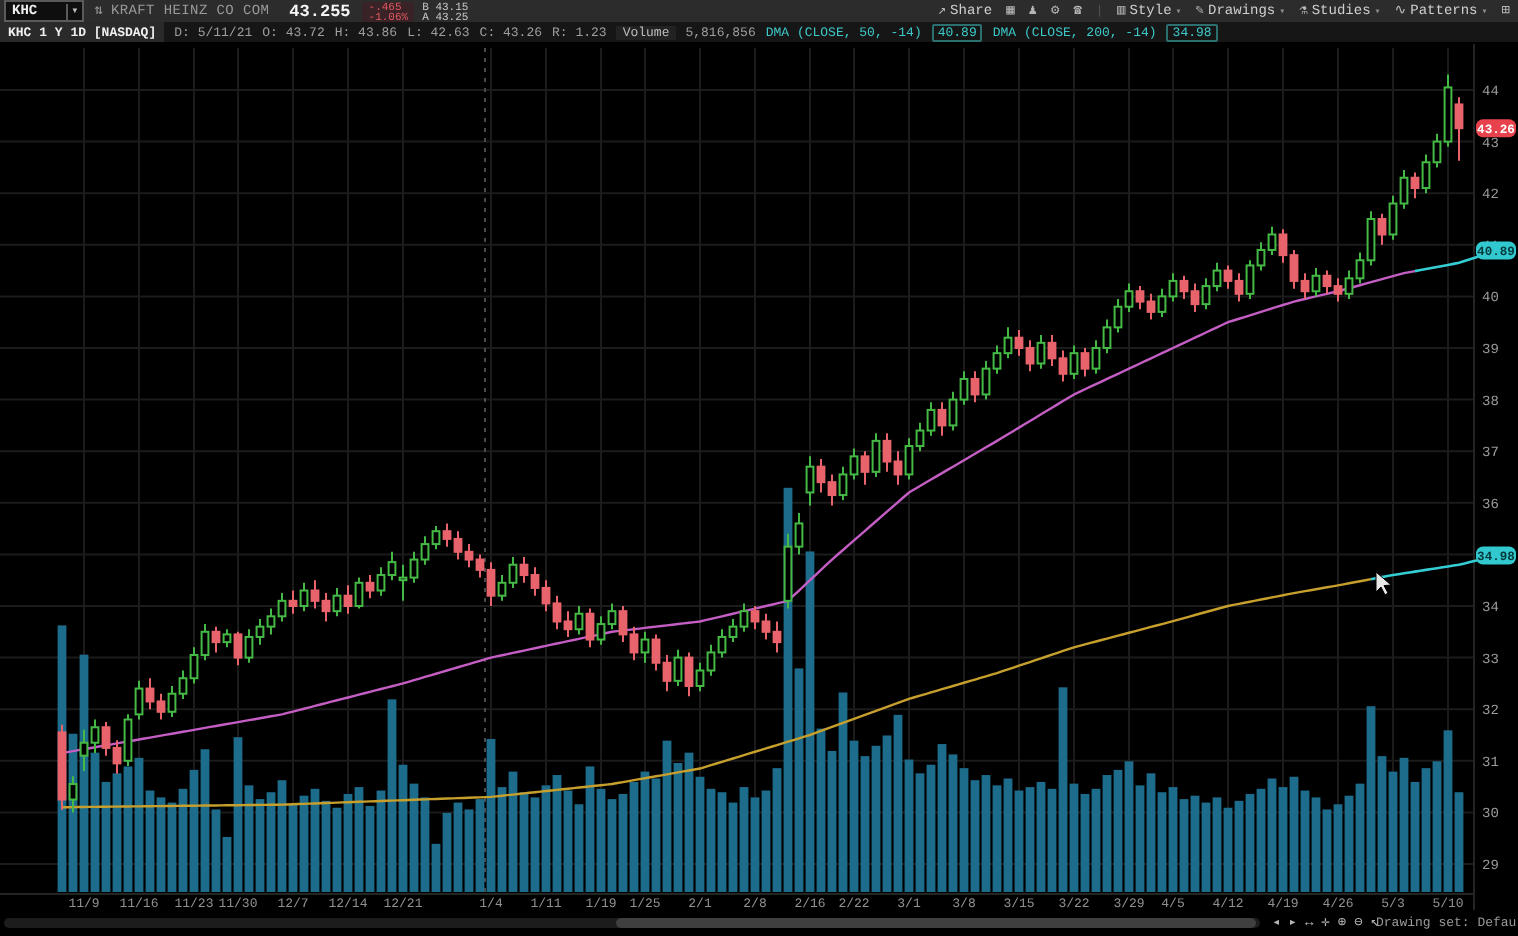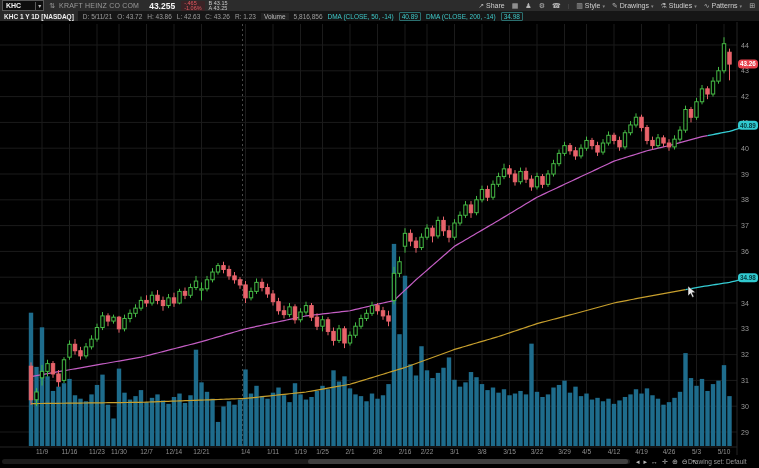--- a/index.html
+++ b/index.html
@@ -1,17 +1,17 @@
 <!DOCTYPE html>
 <html><head>
 <meta charset="utf-8">
 <style>
   html,body{margin:0;padding:0;background:#000;width:759px;height:468px;overflow:hidden;
     font-family:"Liberation Sans","DejaVu Sans",sans-serif;-webkit-font-smoothing:none;}
-  #app{position:relative;width:759px;height:443px;background:#000;}
+  #app{position:relative;width:759px;height:443px;background:#000;font-family:Liberation Mono, monospace;}
 
   
   .row1{position:absolute;left:0;top:0;width:759px;height:11px;background:#2c2c2c;
     display:flex;align-items:center;font-size:7px;color:#a8a8a8;z-index:30;}
   .symbox{display:flex;align-items:center;height:9px;background:#0e0e0e;border:1px solid #5a5a5a;
     margin-left:2px;}
   .symbox .sym{color:#f0f0f0;font-weight:bold;padding:0 14px 0 3px;font-size:7px;}
   .symbox .caret{border-left:1px solid #5a5a5a;padding:0 2px;color:#bbb;font-size:6px;line-height:8px;}
   .linkicon{color:#9a9a9a;margin:0 4px 0 5px;font-size:7px;}
   .company{color:#9a9a9a;letter-spacing:.2px;margin-right:10px;}

